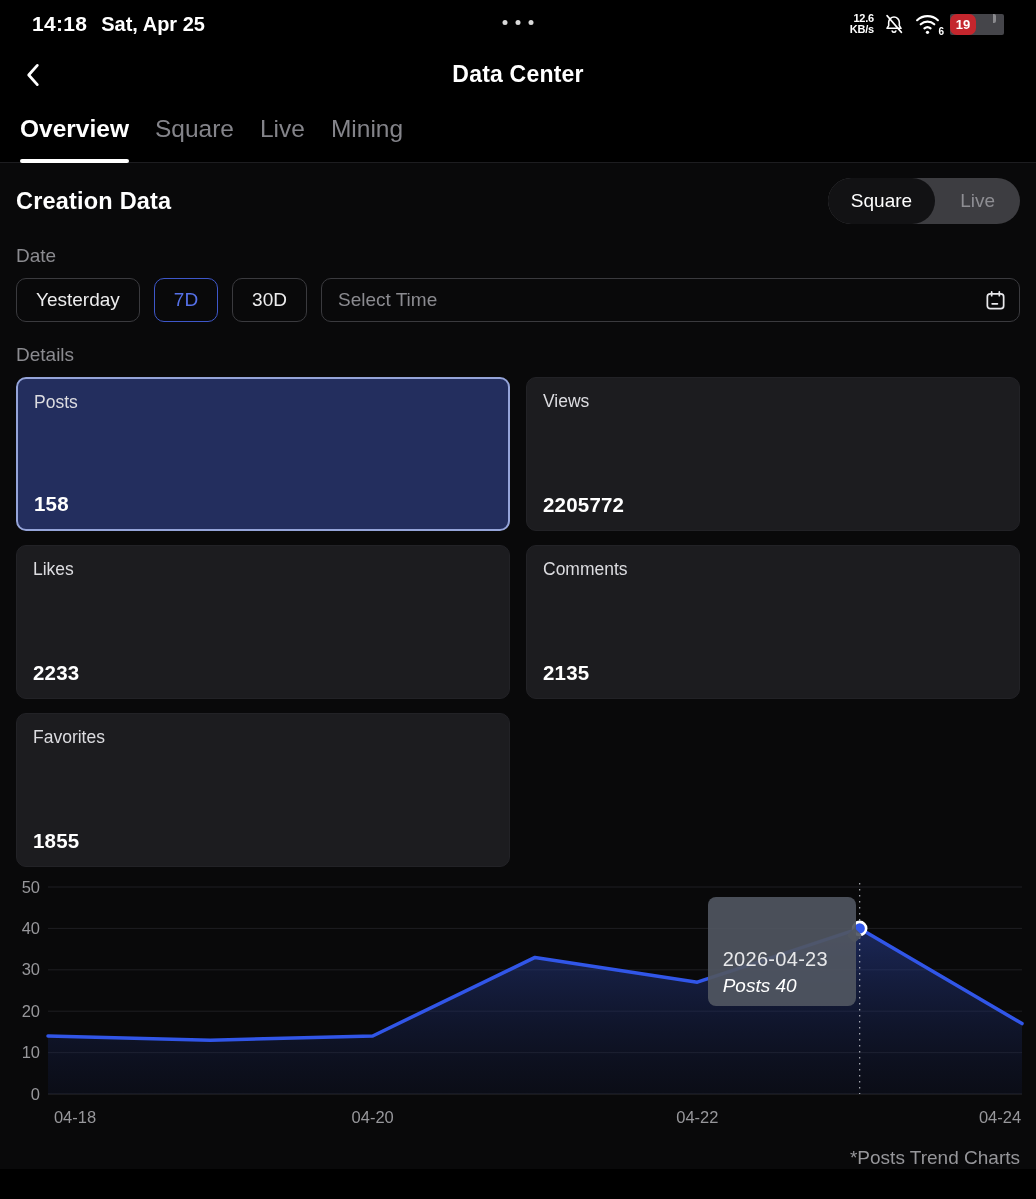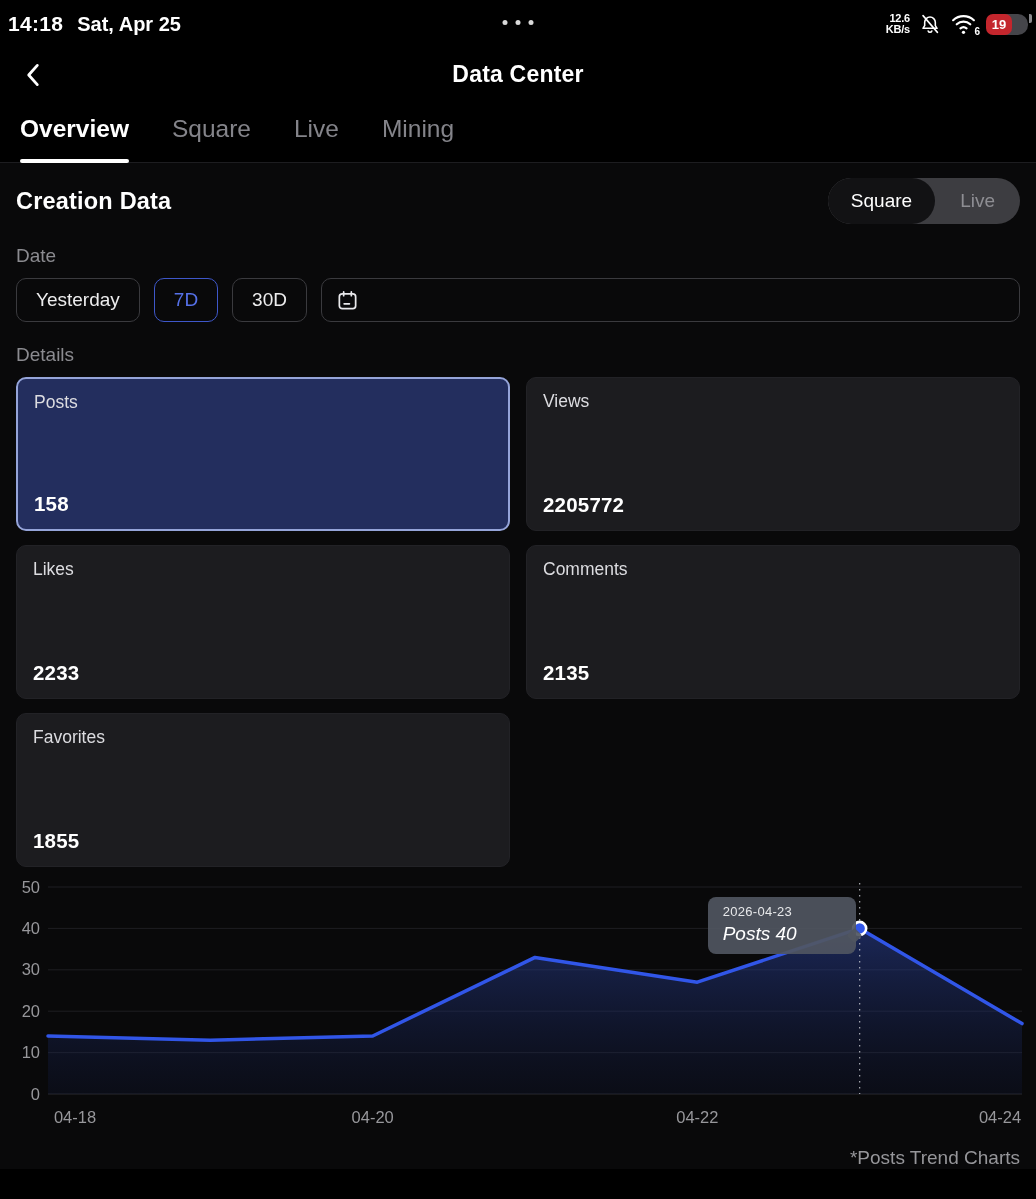--- a/index.html
+++ b/index.html
@@ -4,39 +4,39 @@
 <style>
   html,body{margin:0;padding:0;}
   body{
     width:1036px;height:1199px;
     background:#000;color:#fff;
     font-family:"Liberation Sans","DejaVu Sans",sans-serif;
     overflow:hidden;position:relative;
     -webkit-font-smoothing:antialiased;
   }
   
-  .status-bar{height:48px;display:flex;align-items:center;justify-content:space-between;padding:0 8px;position:relative;}
+  .status-bar{height:48px;display:flex;align-items:center;justify-content:space-between;padding:0 32px;position:relative;}
   .sb-left{display:flex;align-items:baseline;gap:14px;}
   .sb-time{font-size:21px;font-weight:700;letter-spacing:.3px;}
   .sb-date{font-size:20px;font-weight:600;}
   .sb-center{position:absolute;left:50%;top:20px;transform:translateX(-50%);display:flex;gap:8px;}
   .dot{width:5px;height:5px;border-radius:50%;background:#d9d9d9;}
   .sb-right{display:flex;align-items:center;gap:9px;}
   .speed{display:flex;flex-direction:column;align-items:flex-end;font-size:11px;font-weight:700;line-height:11.5px;letter-spacing:-.2px;}
   .wifi-wrap{position:relative;width:27px;height:24px;}
   .wifi-sub{position:absolute;right:-3px;bottom:-1px;font-size:10px;font-weight:700;color:#fff;}
-  .battery{width:42px;height:21px;border-radius:10px;background:#45454a;position:relative;display:flex;align-items:flex-start;}
+  .battery{width:54px;height:21px;border-radius:2px;background:#45454a;position:relative;display:flex;align-items:flex-start;}
   .battery-fill{height:21px;width:26px;border-radius:7px;display:flex;align-items:center;justify-content:center;font-size:13px;font-weight:700;color:#fff;}
   .battery-nub{width:3px;height:9px;background:#8a8a8e;border-radius:0 2px 2px 0;margin-left:43px;position:absolute;}
   
   .header{height:52px;position:relative;display:flex;align-items:center;}
   .back-btn{position:absolute;left:16px;top:8px;background:none;border:none;padding:4px;cursor:pointer;line-height:0;}
   .header-title{width:100%;text-align:center;font-size:23px;font-weight:700;letter-spacing:.2px;}
   
-  .tabs-row{display:flex;gap:43px;padding:0 20px;border-bottom:1px solid #1d1d20;margin-top:6px;}
+  .tabs-row{display:flex;gap:26px;padding:0 20px;border-bottom:1px solid #1d1d20;margin-top:6px;}
   .tab{font-size:24.5px;color:#84848a;padding:9px 0 19px;position:relative;cursor:pointer;}
   .tab.active{color:#fff;font-weight:700;}
   .tab.active::after{content:"";position:absolute;left:0;right:0;bottom:-1px;height:4px;background:#fff;border-radius:2px;}
   
   .content{background:#09090a;padding:0 16px;min-height:1000px;}
   .creation-row{display:flex;justify-content:space-between;align-items:center;padding-top:15px;height:46px;}
   .creation-title{font-size:23.5px;font-weight:700;letter-spacing:.2px;}
   .toggle{display:flex;background:#3d3d41;border-radius:23px;height:46px;align-items:stretch;overflow:hidden;}
   .toggle-opt{display:flex;align-items:center;padding:0 25px;font-size:19px;color:#8e8e93;border-radius:23px;cursor:pointer;}
   .toggle-opt.active{background:#121214;color:#fff;font-weight:500;padding:0 23px;}
@@ -51,21 +51,21 @@
   .cards-grid{display:grid;grid-template-columns:1fr 1fr;gap:14px 16px;margin-top:11px;}
   .card{height:154px;background:#1c1c1f;border-radius:10px;border:1px solid #222226;position:relative;padding:13px 16px;box-sizing:border-box;cursor:pointer;}
   .card.highlighted{border-width:2px;}
   .card-label{font-size:17.5px;color:#dcdce0;}
   .card-value{position:absolute;left:16px;bottom:13px;font-size:20.5px;font-weight:700;letter-spacing:.2px;}
   
   .chart-wrap{position:relative;margin:10px -16px 0;width:1036px;height:252px;}
   .chart-wrap svg text{fill:#97979b;font-size:16.5px;font-family:"Liberation Sans","DejaVu Sans",sans-serif;}
   .chart-tooltip{position:absolute;background:rgba(80,86,97,.92);border-radius:8px;padding:7px 15px 9px;min-width:118px;z-index:2;}
   .chart-tooltip::after{content:"";position:absolute;right:-4px;top:33px;width:11px;height:11px;background:rgba(80,86,97,.92);transform:rotate(45deg);border-radius:2px;}
-  .tooltip-date{font-size:13px;color:#e7e8ea;letter-spacing:.3px;}
+  .tooltip-date{font-size:20px;color:#e7e8ea;letter-spacing:.3px;margin-top:44px;}
   .tooltip-value{font-size:19px;color:#fff;margin-top:4px;font-style:italic;}
   .chart-footnote{text-align:right;font-size:19px;color:#96969a;margin-top:18px;}
   .bottom-band{position:absolute;left:0;right:0;bottom:0;height:26px;background:#000;}
 </style>
 </head>
 <body>
 
 <div class="status-bar">
   <div class="sb-left">
     <span class="sb-time">14:18</span>
@@ -132,20 +132,21 @@
 
   <div class="date-label">Date</div>
 
   <div class="date-row">
     <div id="date-buttons" style="display:flex;gap:14px;">
         <button class="chip">Yesterday</button>
         <button class="chip active" style="color: rgb(86, 113, 233); border-color: rgb(62, 87, 201); text-align: center;">7D</button>
         <button class="chip">30D</button>
       </div>
     <div class="time-input-wrap">
+      <input class="time-input" type="text" placeholder="Select Time" style="">
       <button class="cal-btn">
         <svg width="23" height="23" viewBox="0 0 24 24" fill="none" stroke="#e9e9ec" stroke-width="1.8" stroke-linecap="round">
           <rect x="3.5" y="5" width="17" height="15.5" rx="3"></rect>
           <line x1="8" y1="3" x2="8" y2="7"></line>
           <line x1="16" y1="3" x2="16" y2="7"></line>
           <line x1="8.5" y1="15.5" x2="14" y2="15.5"></line>
         </svg>
       </button>
     </div>
   </div>

